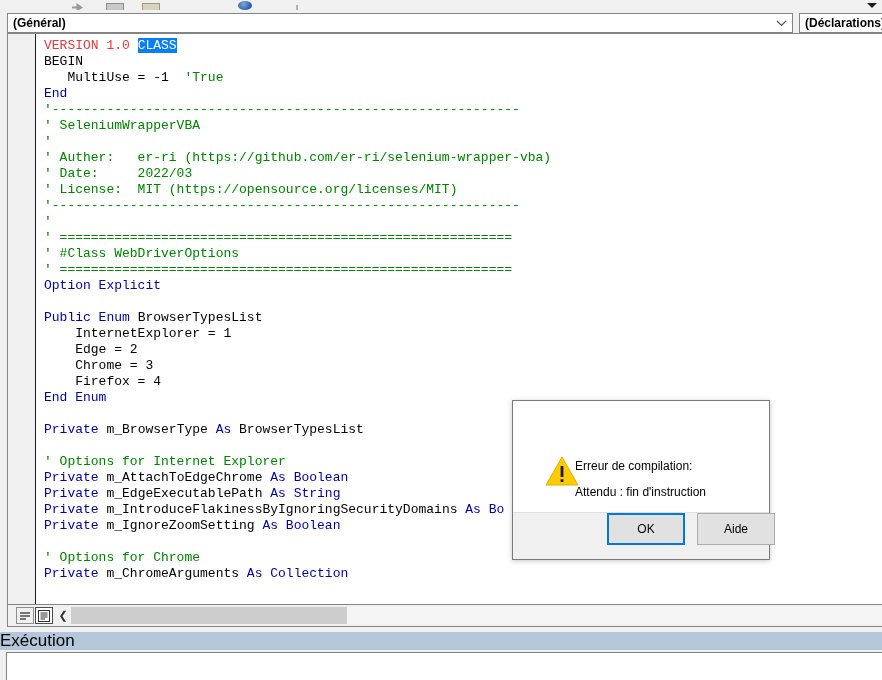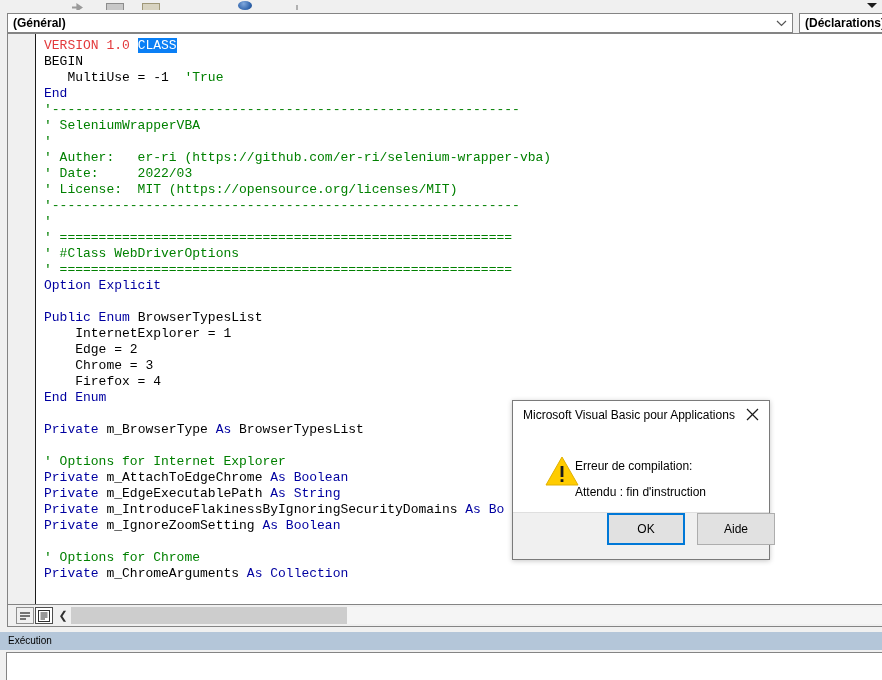--- a/index.html
+++ b/index.html
@@ -174,23 +174,23 @@
     left: 0; top: 630px;
     width: 882px; height: 50px;
     background: #f0f0f0;
   }
   .imm-title {
     position: absolute;
     left: 0; top: 2px;
     width: 882px; height: 18px;
     background: #b4c6d9;
     color: #000000;
-    font-size: 10px;
+    font-size: 17px;
     line-height: 18px;
-    padding-left: 8px;
+    padding-left: 0;
     box-sizing: border-box;
     white-space: nowrap;
   }
   .imm-body {
     position: absolute;
     left: 6px; top: 22px;
     width: 876px; height: 28px;
     background: #ffffff;
     border: 1px solid #848484;
     border-right: none;
@@ -330,29 +330,20 @@
       <div class="hbar-thumb"></div>
     </div>
   </div>
 
   <div class="imm-pane">
     <div class="imm-title">Exécution</div>
     <div class="imm-body"></div>
   </div>
 
   <div class="dialog">
-    <div class="dlg-title">
-      <span class="dlg-title-text">Microsoft Visual Basic pour Applications</span>
-      <span class="dlg-close">
-        <svg width="13" height="13" viewBox="0 0 13 13" aria-hidden="true">
-          <line x1="1" y1="1" x2="12" y2="12" stroke="#1b1b1b" stroke-width="1.15"></line>
-          <line x1="12" y1="1" x2="1" y2="12" stroke="#1b1b1b" stroke-width="1.15"></line>
-        </svg>
-      </span>
-    </div>
     <div class="dlg-body">
       <span class="dlg-icon">
         <svg width="34" height="30" viewBox="0 0 34 30" aria-hidden="true">
           <polygon points="17,1 33,29 1,29" fill="#FFCC00" stroke="#E0B000" stroke-width="1"></polygon>
           <rect x="15.6" y="10" width="2.8" height="11" fill="#1b1b1b"></rect>
           <rect x="15.6" y="23.2" width="2.8" height="2.8" fill="#1b1b1b"></rect>
         </svg>
       </span>
       <div class="dlg-msg">
         <div>Erreur de compilation:</div>

